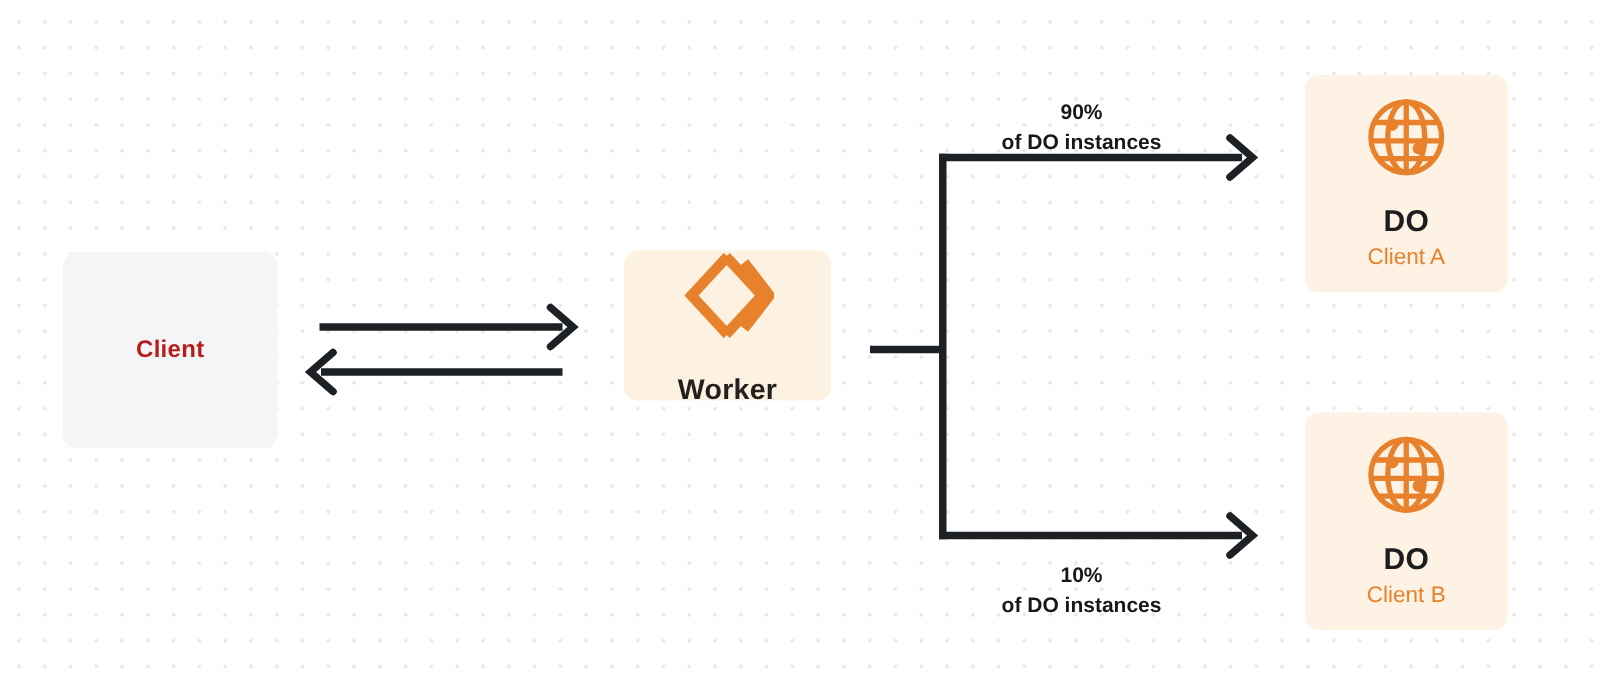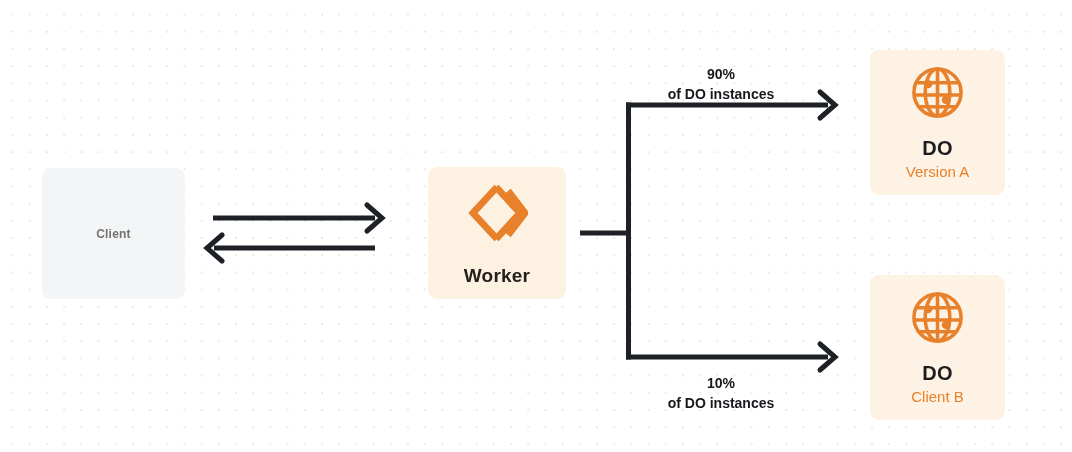--- a/index.html
+++ b/index.html
@@ -36,31 +36,31 @@
   }
 
   #node-client {
     left: 42px;
     top: 168px;
     width: 143px;
     height: 131px;
     background-color: #f4f5f7;
   }
   .client-label {
-    font-size: 12px;
-    font-weight: bold;
-    color: #737373;
+    font-size: 16px;
+    font-weight: bold;
+    color: #b91c1c;
     letter-spacing: 0.2px;
   }
 
   #node-worker {
-    left: 428px;
+    left: 416px;
     top: 167px;
     width: 138px;
-    height: 132px;
+    height: 100px;
     background-color: #fdf1e2;
   }
   .worker-icon {
     margin-top: 4px;
     margin-bottom: 18px;
   }
   .worker-label {
     font-size: 19px;
     font-weight: bold;
     color: #23201d;
@@ -191,21 +191,21 @@
           <line x1="28" y1="4" x2="28" y2="52"></line>
           <line x1="6.2" y1="18" x2="49.8" y2="18"></line>
           <line x1="4.4" y1="30.5" x2="51.6" y2="30.5"></line>
           <line x1="9.5" y1="42.5" x2="46.5" y2="42.5"></line>
         </g>
         <circle cx="18.5" cy="19.5" r="4.2" fill="#e8812b"></circle>
         <circle cx="36.5" cy="35.5" r="4.2" fill="#e8812b"></circle>
       </svg>
     </span>
     <span class="do-title">DO</span>
-    <span class="do-sub">Version A</span>
+    <span class="do-sub">Client A</span>
   </div>
 
   <div class="node node-do" id="node-do-b">
     <span class="do-icon">
       <svg width="55" height="55" viewBox="0 0 56 56" xmlns="http://www.w3.org/2000/svg">
         <g fill="none" stroke="#e8812b" stroke-width="3.6">
           <circle cx="28" cy="28" r="24"></circle>
           <ellipse cx="28" cy="28" rx="12.5" ry="24"></ellipse>
           <line x1="28" y1="4" x2="28" y2="52"></line>
           <line x1="6.2" y1="18" x2="49.8" y2="18"></line>

